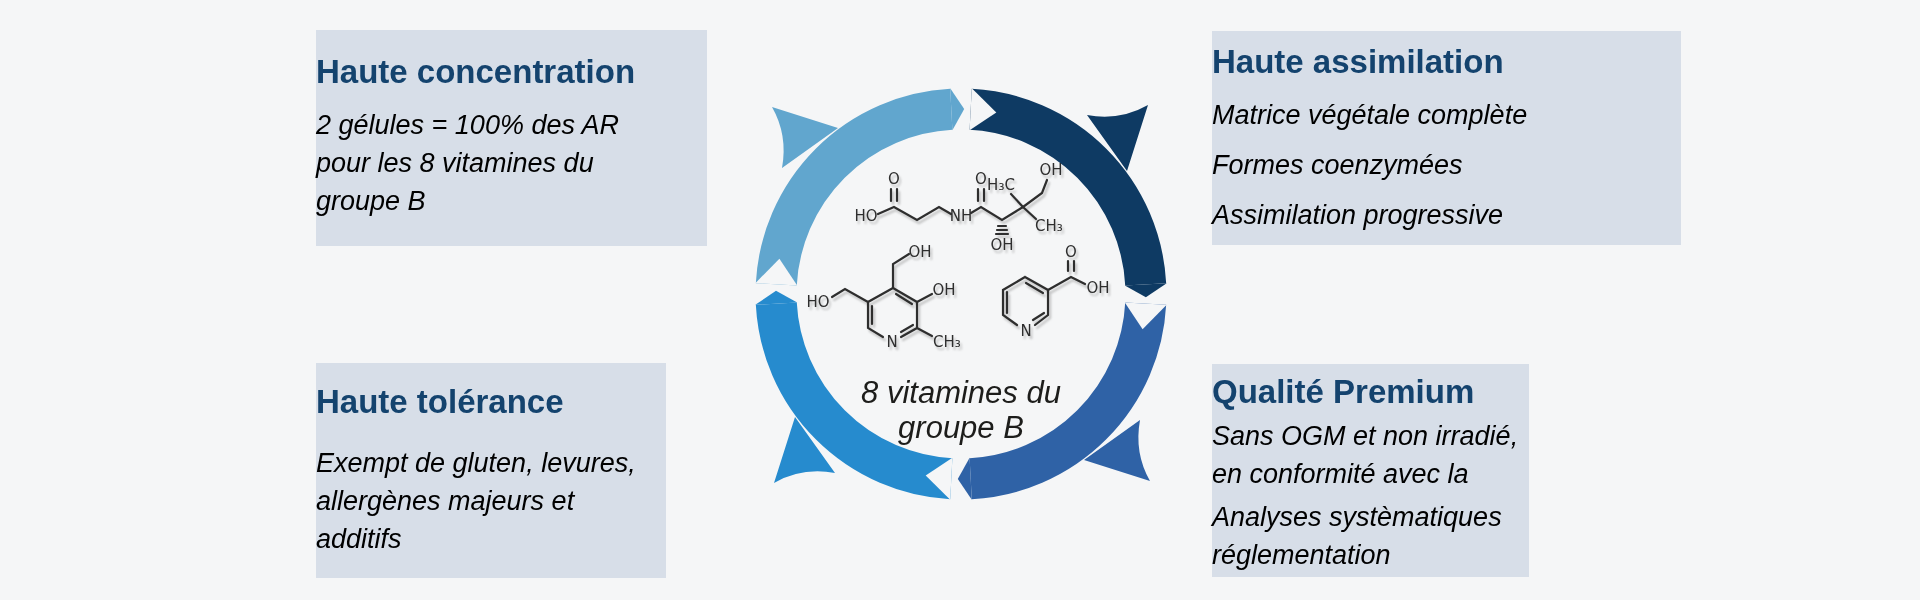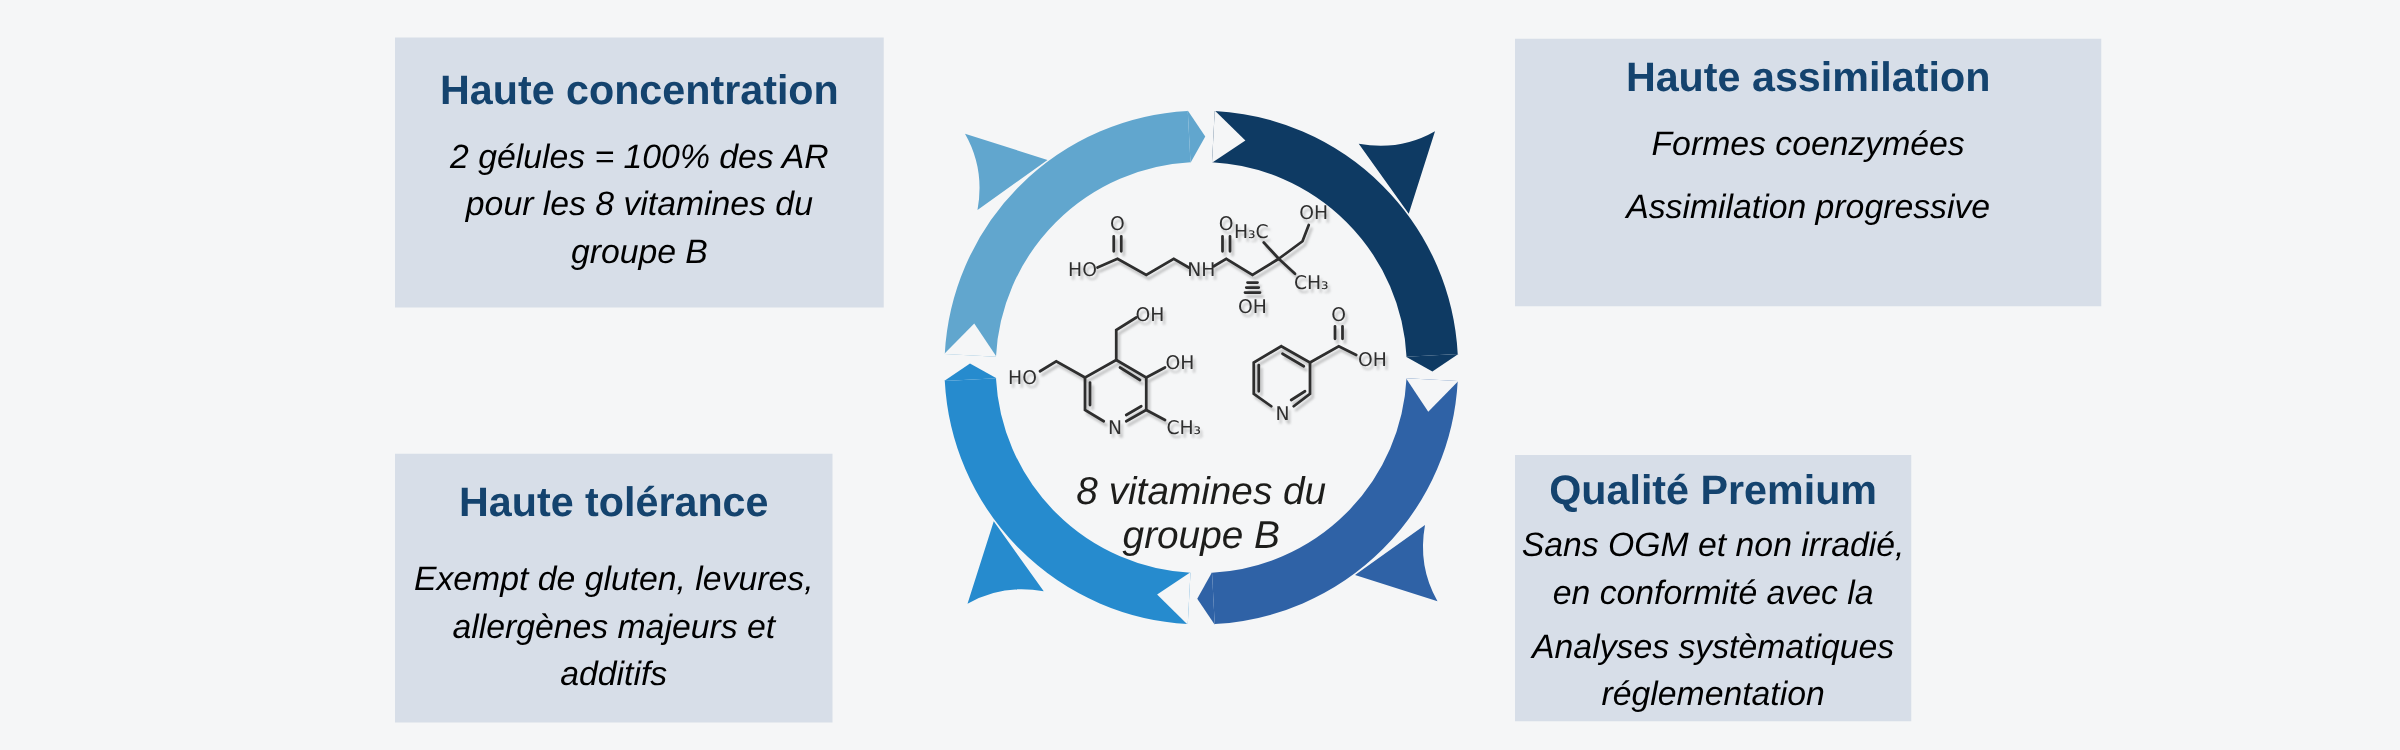--- a/index.html
+++ b/index.html
@@ -1,18 +1,18 @@
 <!DOCTYPE html>
 <html><head>
 <meta charset="utf-8">
 <style>
   html,body{margin:0;padding:0}
   .stage{position:relative;width:1920px;height:600px;background:#f5f6f7;
          font-family:"Liberation Sans",sans-serif;overflow:hidden}
-  .card{position:absolute;background:#d7dee8;text-align:center;box-sizing:border-box}
+  .card{position:absolute;background:#d7dee8;text-align:left;box-sizing:border-box}
   .card .title{font-weight:bold;font-size:33px;color:#14436e;line-height:1.25}
   .card .line{font-style:italic;font-size:27px;color:#000000;line-height:38px}
   .card.tl{left:316px;top:30px;width:391px;height:216px;padding-top:21px}
   .card.tl .title{margin-bottom:14px}
   .card.tr{left:1212px;top:31px;width:469px;height:214px;padding-top:10px}
   .card.tr .title{margin-bottom:8px}
   .card.tr .line{line-height:50px}
   .card.bl{left:316px;top:363px;width:350px;height:215px;padding-top:18px}
   .card.bl .title{margin-bottom:22px}
   .card.br{left:1212px;top:364px;width:317px;height:213px;padding-top:7px}
@@ -32,20 +32,21 @@
 
   <div class="card tl">
     <div class="title">Haute concentration</div>
     <div class="line">2 gélules = 100% des AR</div>
     <div class="line">pour les 8 vitamines du</div>
     <div class="line">groupe B</div>
   </div>
 
   <div class="card tr">
     <div class="title">Haute assimilation</div>
+    <div class="line">Matrice végétale complète</div>
     <div class="line">Formes coenzymées</div>
     <div class="line">Assimilation progressive</div>
   </div>
 
   <div class="card bl">
     <div class="title">Haute tolérance</div>
     <div class="line">Exempt de gluten, levures,</div>
     <div class="line">allergènes majeurs et</div>
     <div class="line">additifs</div>
   </div>

